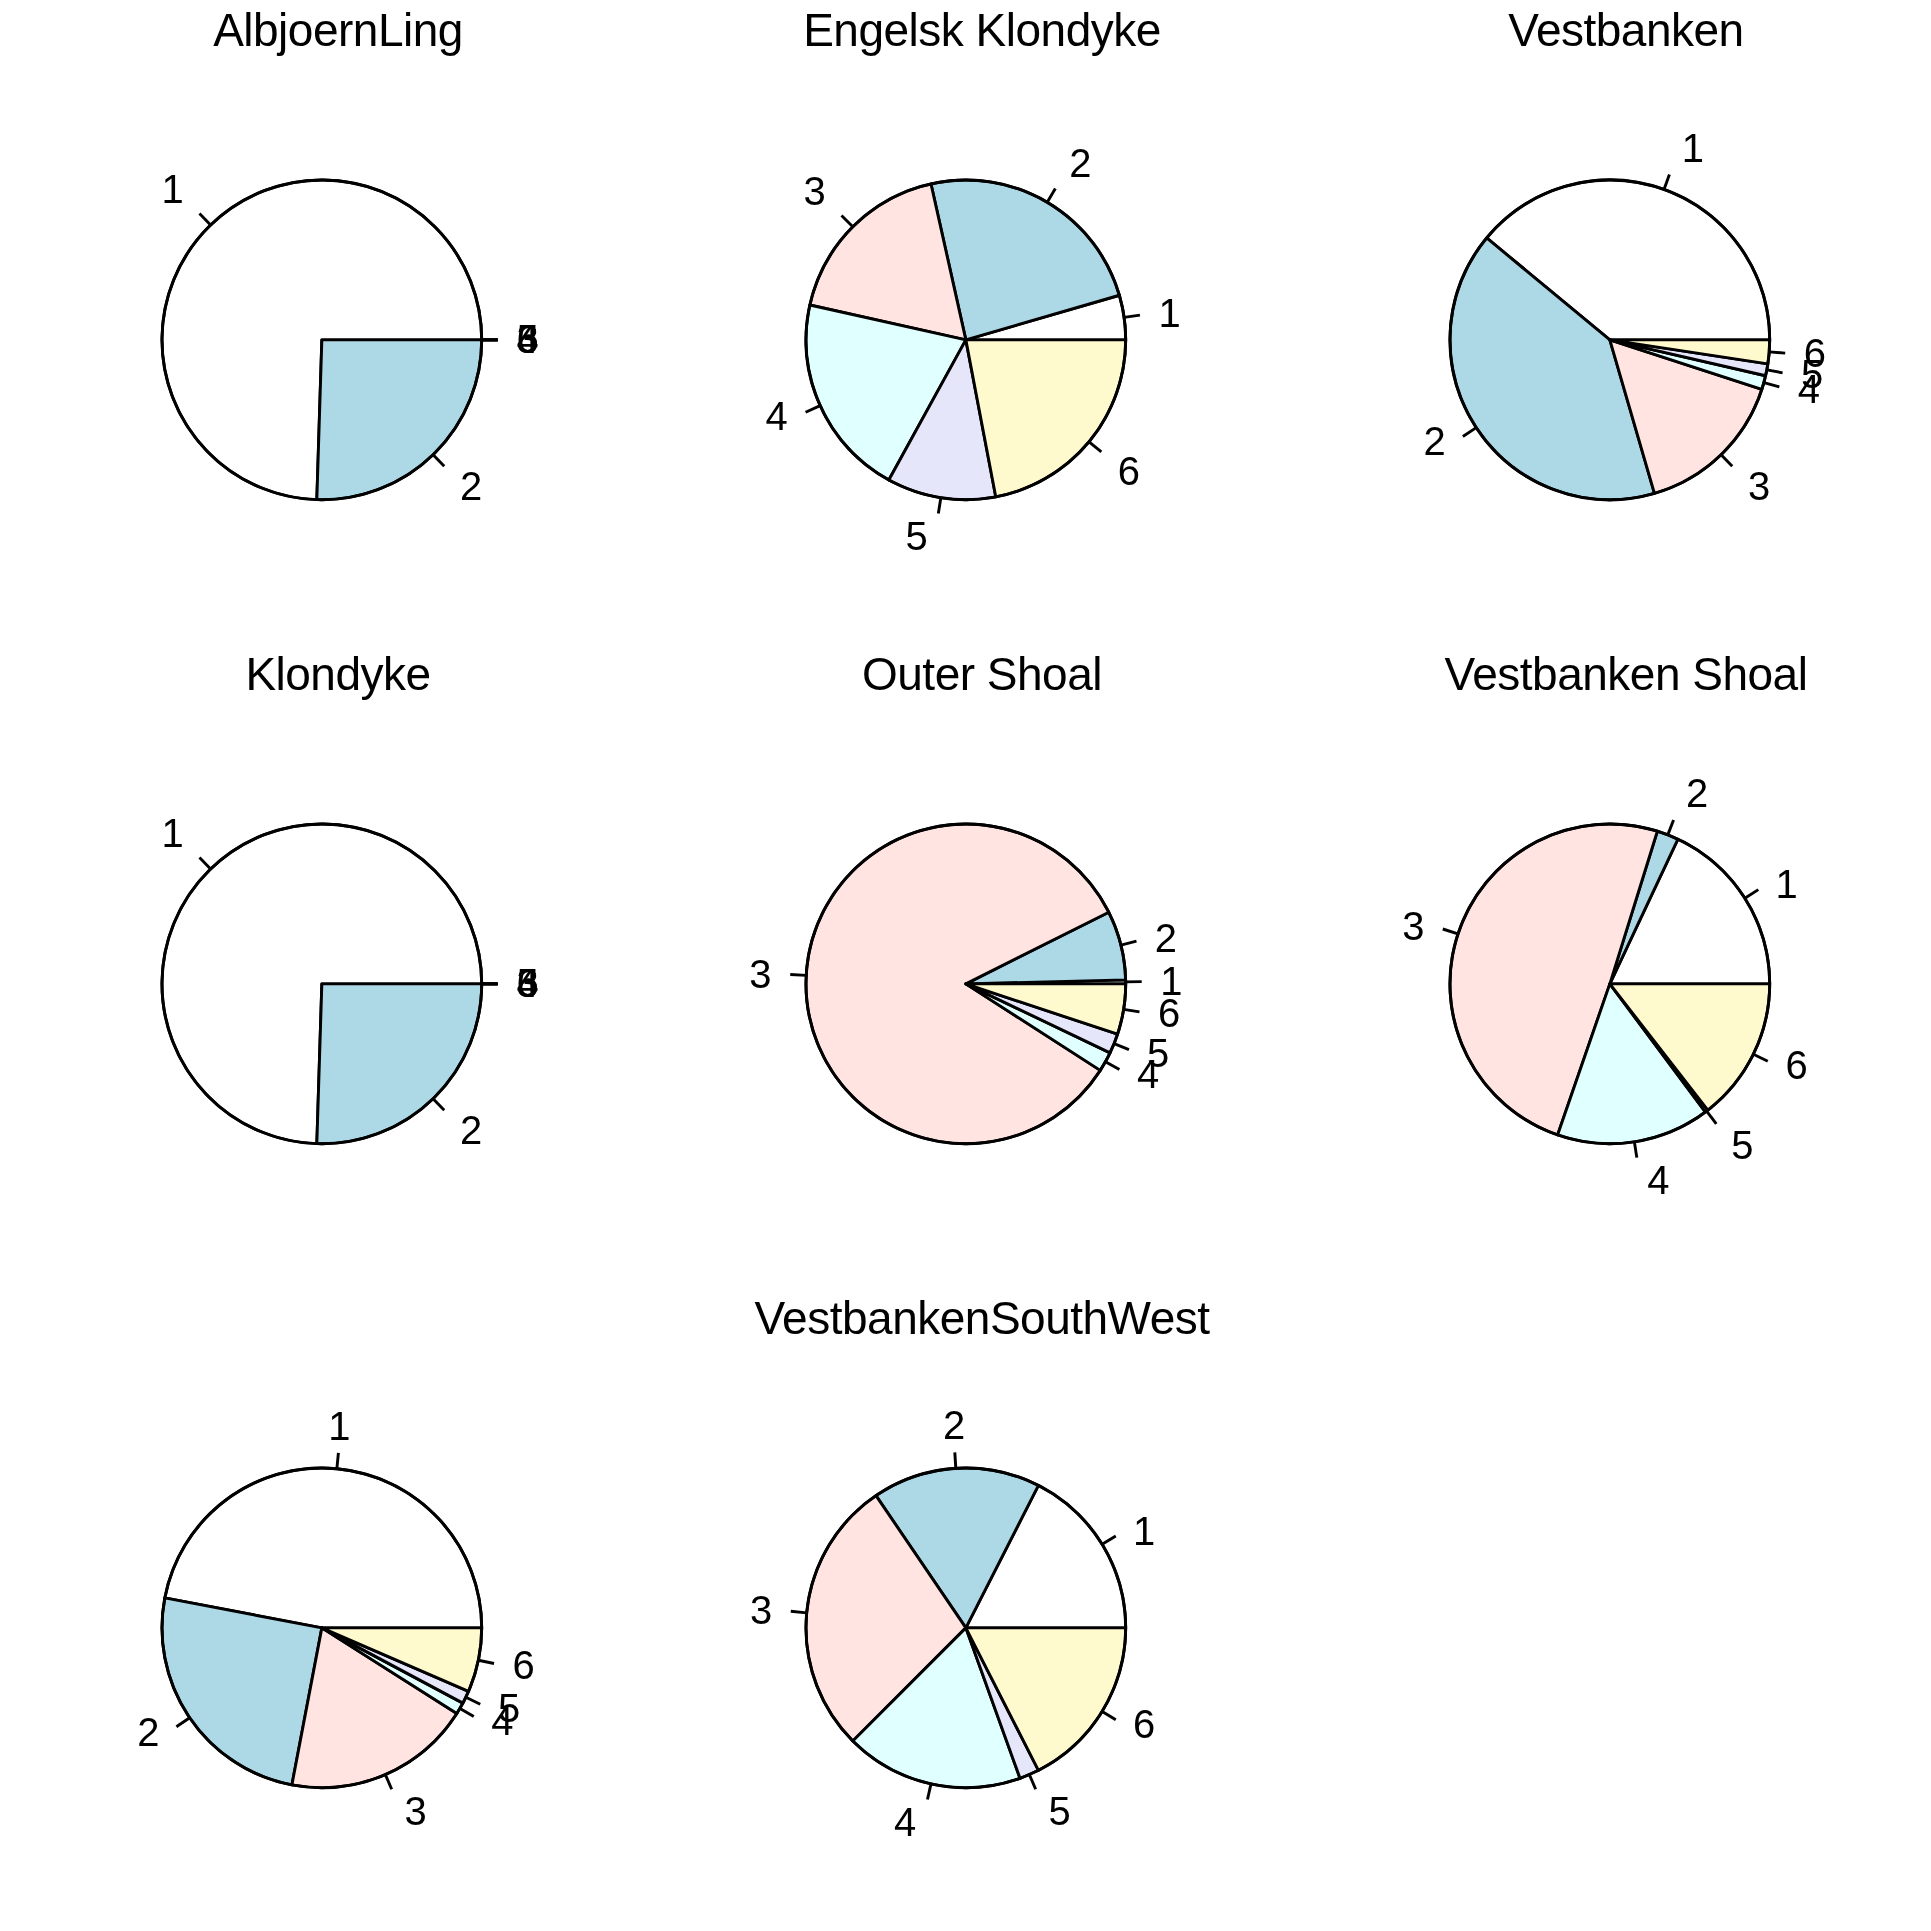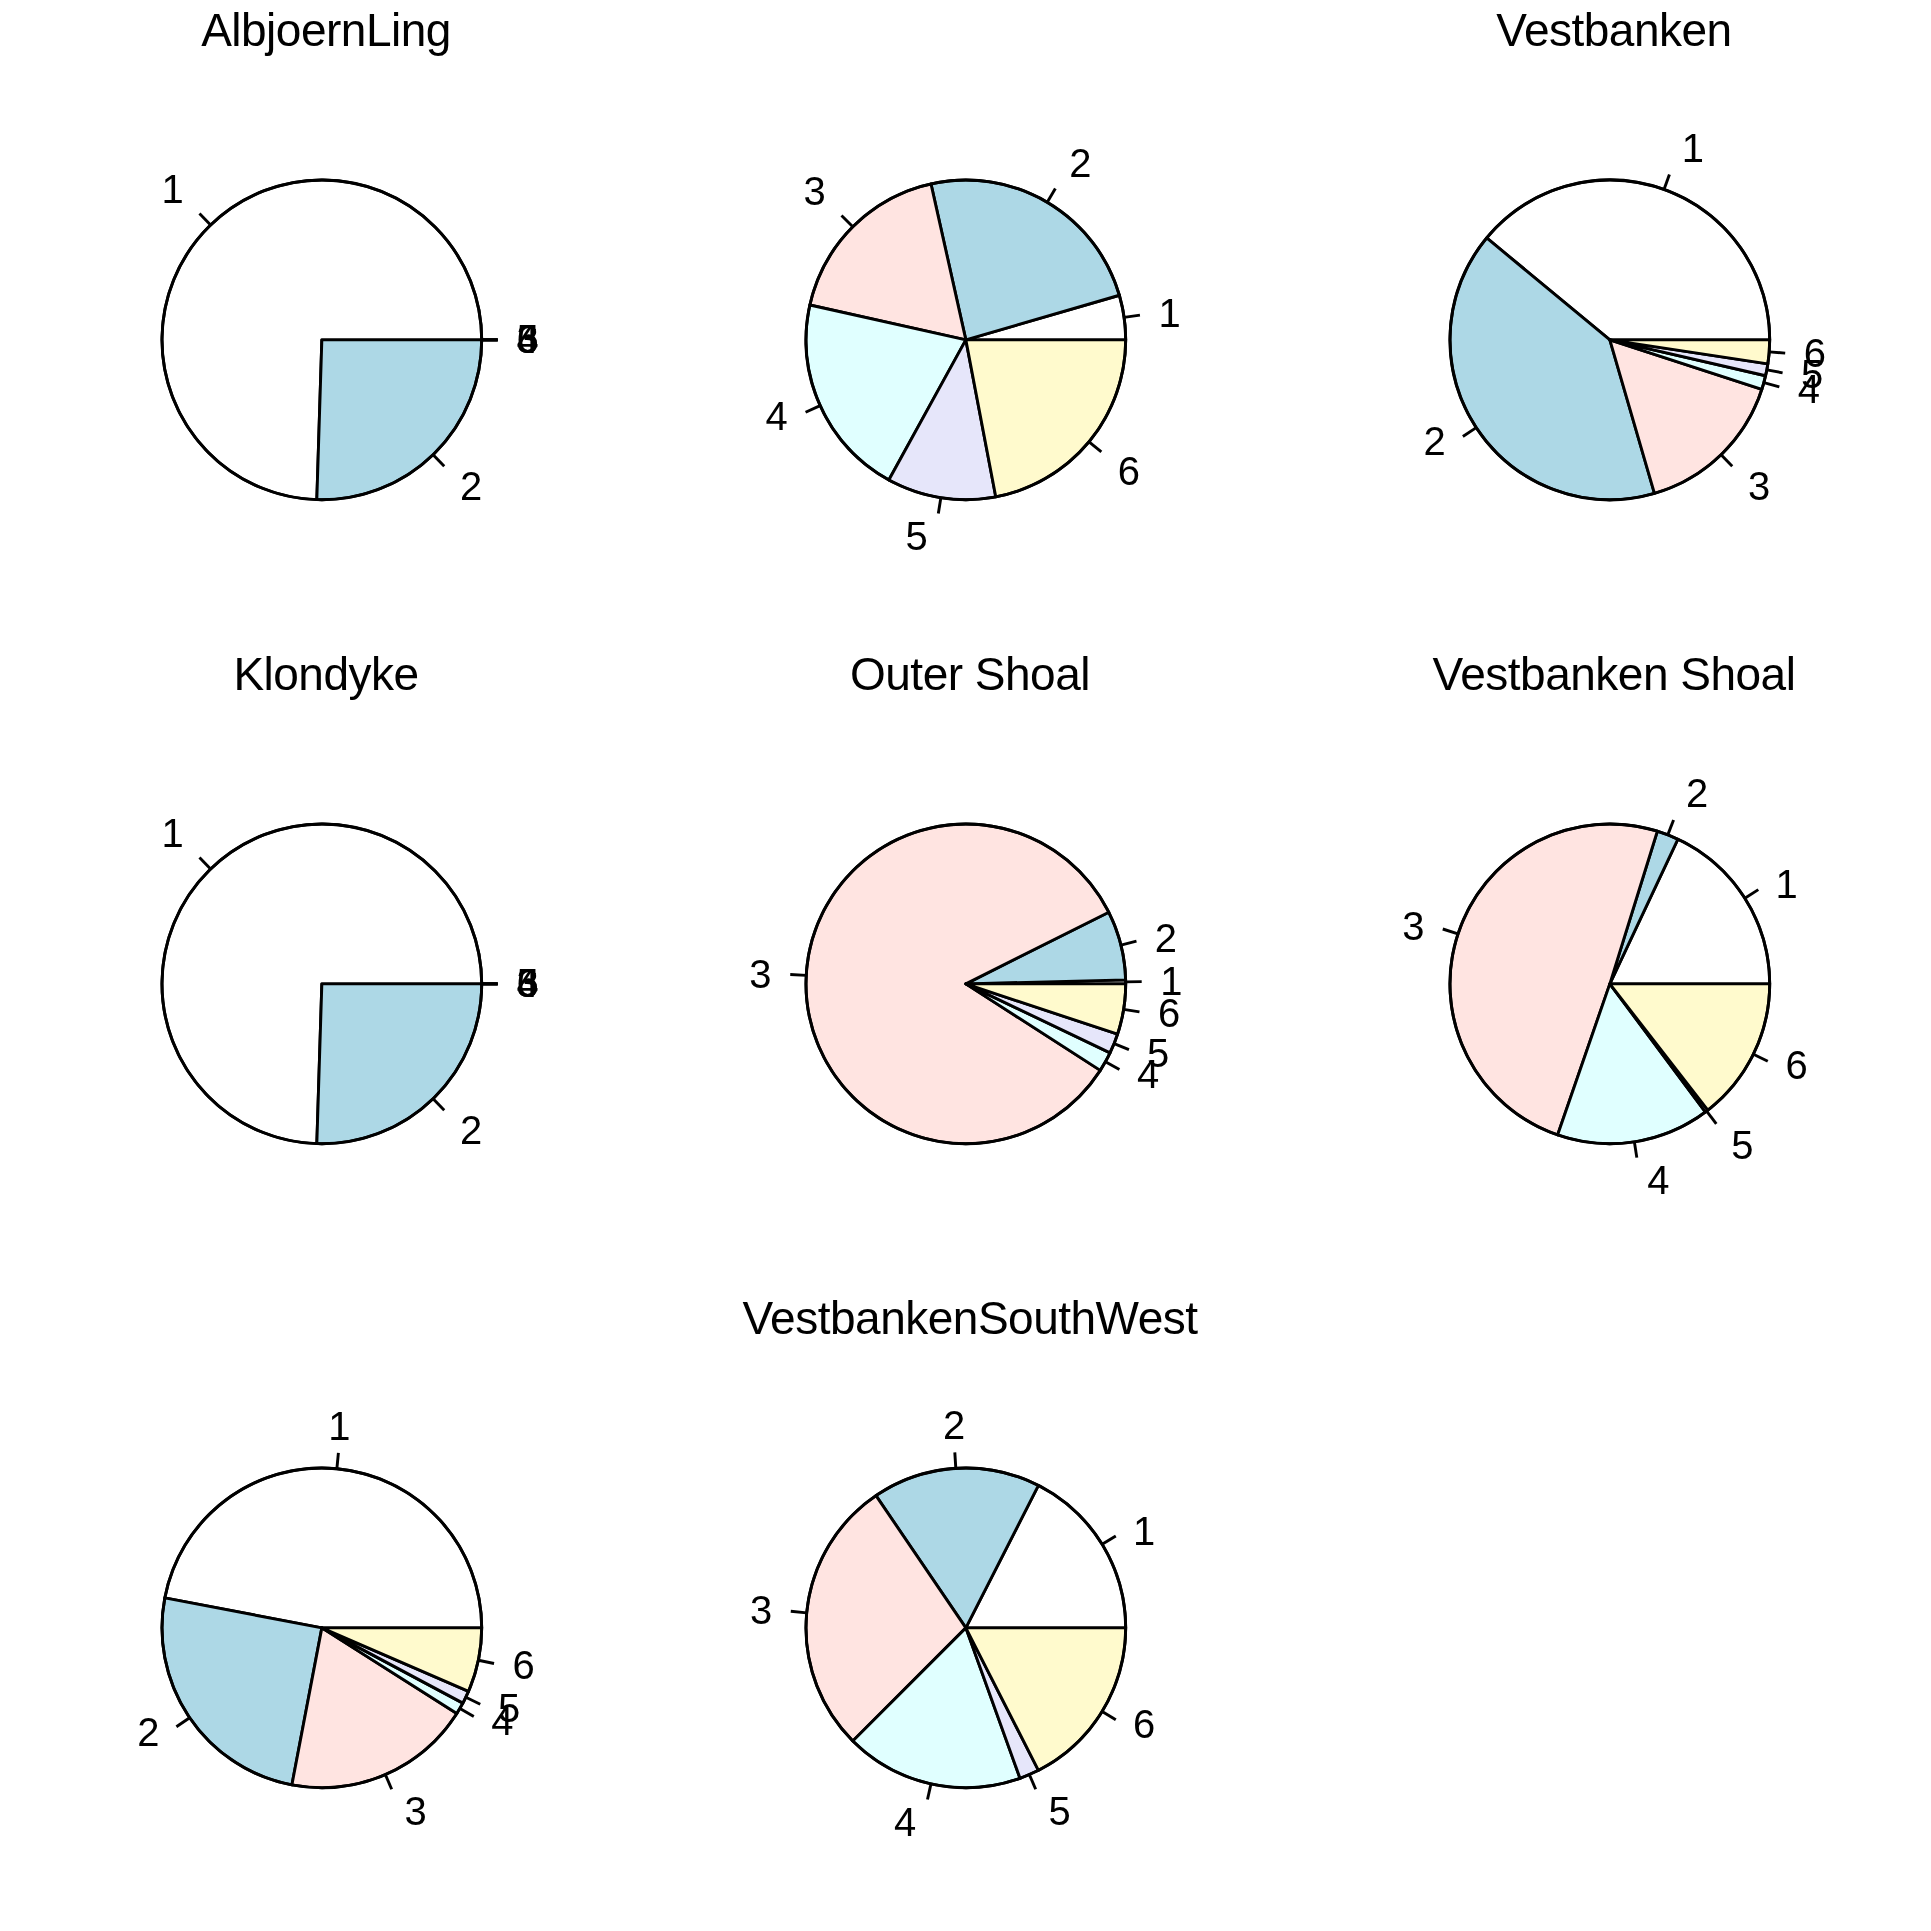--- a/index.html
+++ b/index.html
@@ -23,21 +23,21 @@
   }
   .panel {
     position: relative;
     width: 644px;
     height: 644px;
   }
   .panel.empty { visibility: hidden; }
   .panel-title {
     position: absolute;
     top: 5.5px;
-    left: 4px;
+    left: 16px;
     width: 100%;
     text-align: center;
     font-size: 46px;
     font-weight: normal;
     letter-spacing: -0.5px;
     line-height: 1.05;
     white-space: nowrap;
     font-family: "Liberation Sans", sans-serif;
   }
   .pie-wrap {
@@ -80,20 +80,21 @@
           <path d="M 530.00 296.00 L 547.60 296.00" class="tickline"></path>
           <text x="568.16" y="311.00" text-anchor="start" class="lbl">4</text>
           <path d="M 530.00 296.00 L 547.60 296.00" class="tickline"></path>
           <text x="568.16" y="311.00" text-anchor="start" class="lbl">5</text>
           <path d="M 530.00 296.00 L 547.60 296.00" class="tickline"></path>
           <text x="568.16" y="311.00" text-anchor="start" class="lbl">6</text>
         </svg>
       </div>
     </div>
     <div class="panel">
+      <div class="panel-title">Engelsk Klondyke</div>
       <div class="pie-wrap">
         <svg class="pie-svg" viewBox="0 0 708.33 600" preserveAspectRatio="xMidYMid meet">
           <path d="M 354 296 L 530.00 296.00 A 176 176 0 0 0 523.01 246.90 Z" fill="#FFFFFF" class="slice"></path>
           <path d="M 354 296 L 523.01 246.90 A 176 176 0 0 0 315.61 124.24 Z" fill="#ADD8E6" class="slice"></path>
           <path d="M 354 296 L 315.61 124.24 A 176 176 0 0 0 182.24 257.61 Z" fill="#FFE4E1" class="slice"></path>
           <path d="M 354 296 L 182.24 257.61 A 176 176 0 0 0 269.21 450.23 Z" fill="#E0FFFF" class="slice"></path>
           <path d="M 354 296 L 269.21 450.23 A 176 176 0 0 0 386.98 468.88 Z" fill="#E6E6FA" class="slice"></path>
           <path d="M 354 296 L 386.98 468.88 A 176 176 0 0 0 530.00 296.00 Z" fill="#FFFACD" class="slice"></path>
           <circle cx="354" cy="296" r="176" fill="none" stroke="#000000" stroke-width="3.2"></circle>
           <path d="M 528.24 271.20 L 545.67 268.72" class="tickline"></path>

